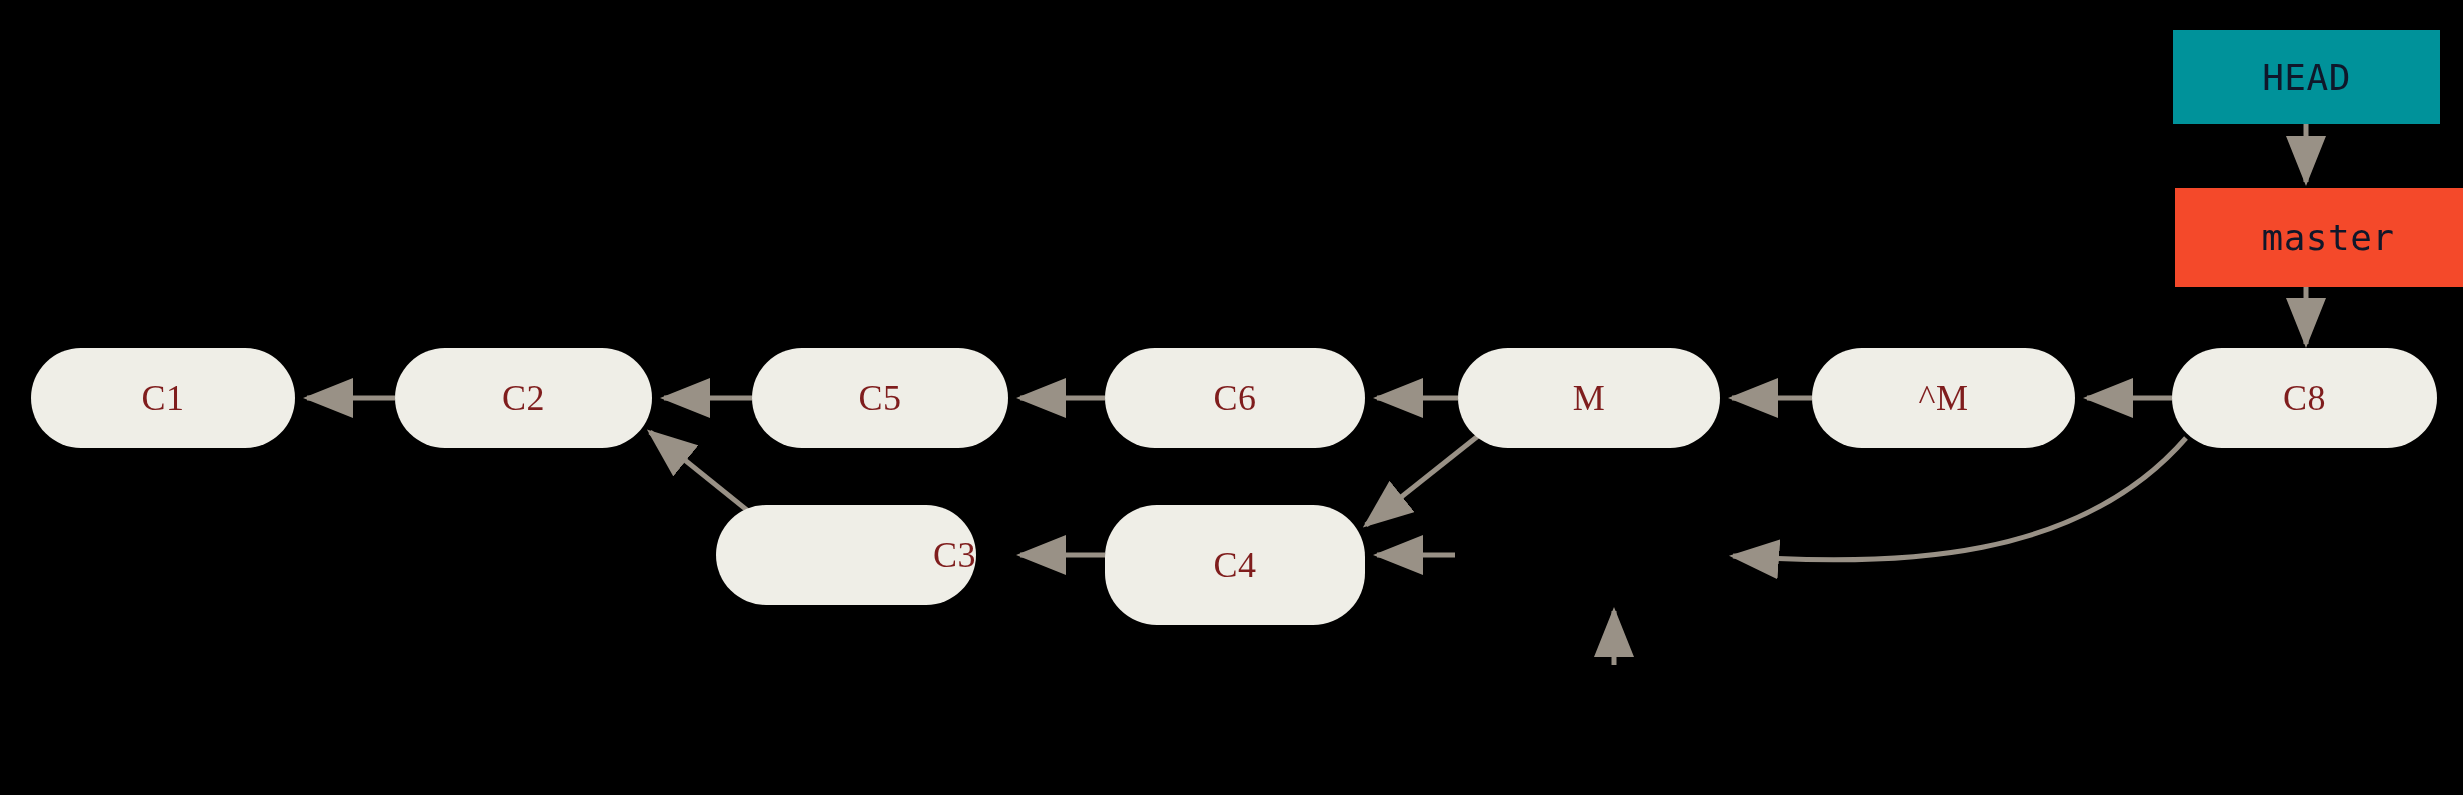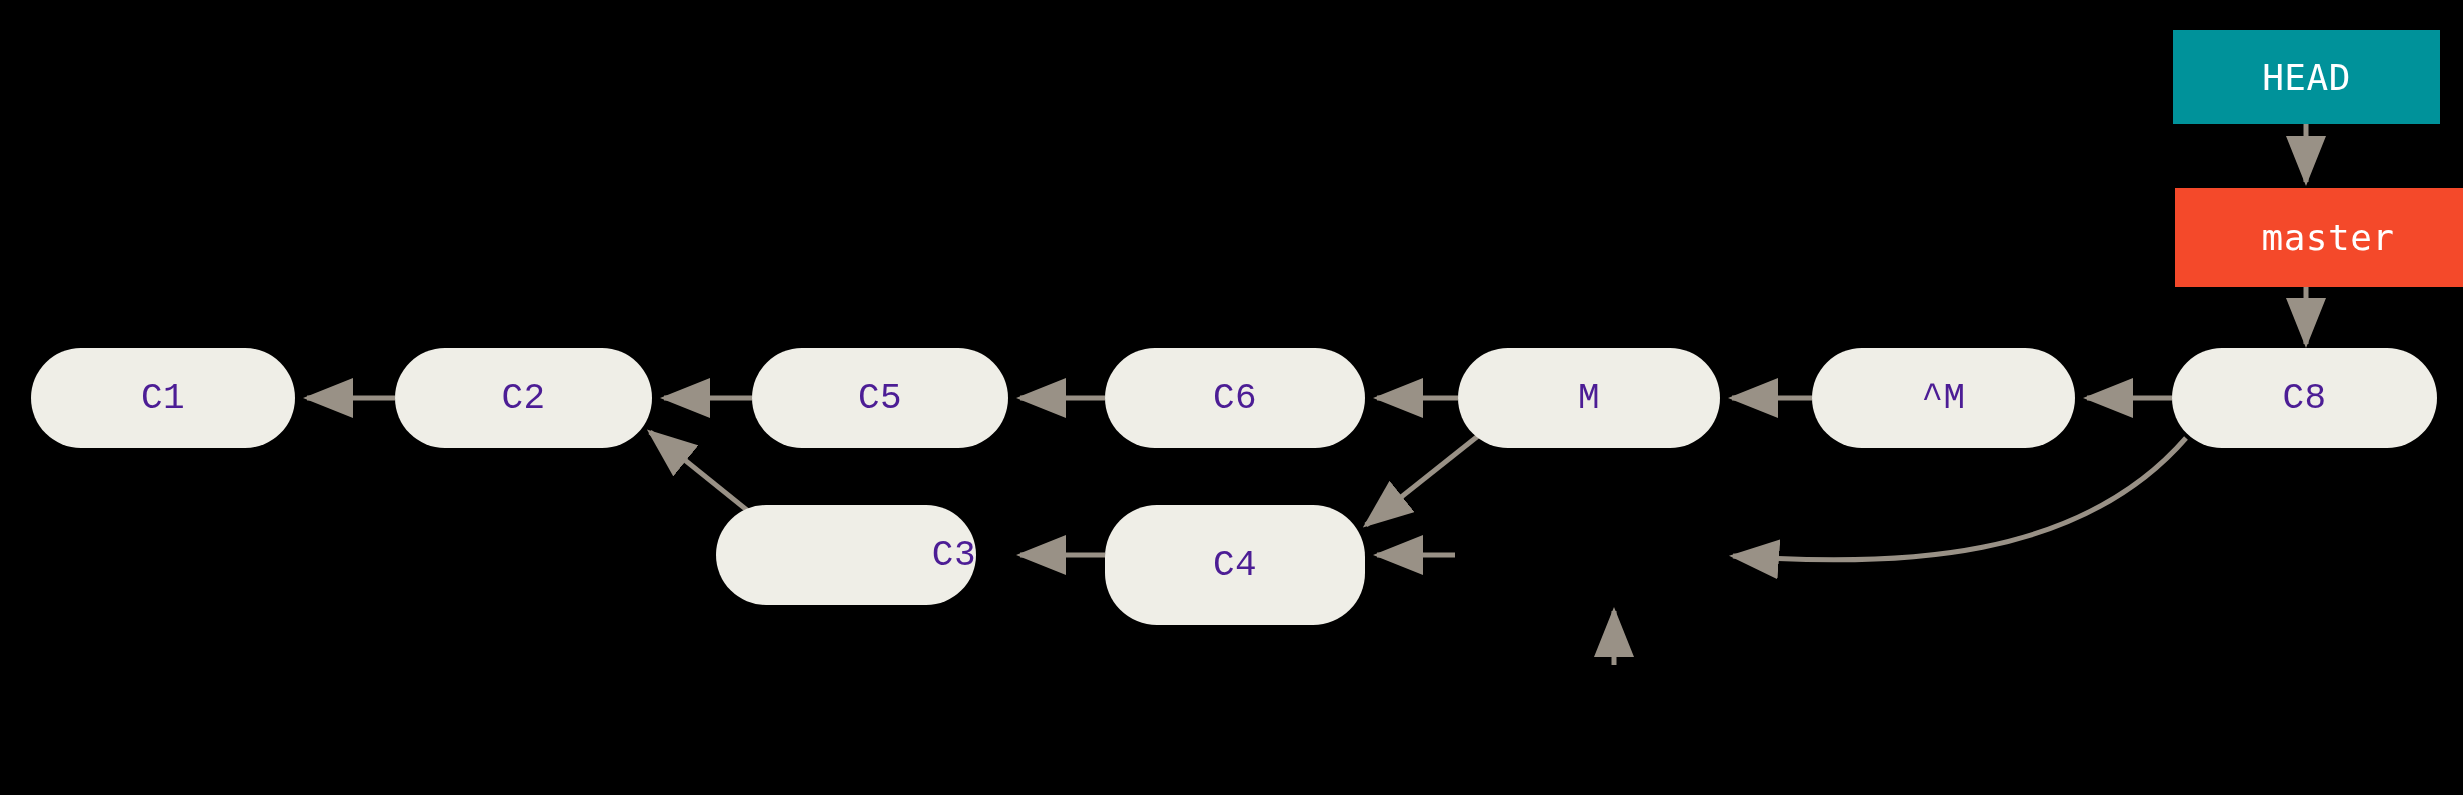--- a/index.html
+++ b/index.html
@@ -1,22 +1,22 @@
 <!DOCTYPE html>
 <html><head>
 <meta charset="utf-8">
 <style>
   html,body{margin:0;padding:0;background:#000;}
   #stage{position:relative;width:2463px;height:795px;background:#000000;overflow:hidden;
          font-family:"DejaVu Sans Mono","Liberation Mono",monospace;}
   .node{position:absolute;background:#EFEEE7;border-radius:52px;display:flex;
-        align-items:center;justify-content:center;color:#4c1d95;font-size:36px;
-        font-family:Liberation Mono, monospace;letter-spacing:.5px;}
+        align-items:center;justify-content:center;color:#7f1d1d;font-size:36px;
+        font-family:Liberation Serif, serif;letter-spacing:.5px;}
   .refbox{position:absolute;display:flex;align-items:center;justify-content:center;
-          color:#ffffff;font-size:36px;
+          color:#0f172a;font-size:36px;
           font-family:"DejaVu Sans Mono","Liberation Mono",monospace;letter-spacing:.5px;}
   #edges{position:absolute;left:0;top:0;width:2463px;height:795px;pointer-events:none;}
 </style>
 </head>
 <body>
 
 <div id="stage">
 
   <svg id="edges" viewBox="0 0 2463 795" xmlns="http://www.w3.org/2000/svg">
     <defs>

